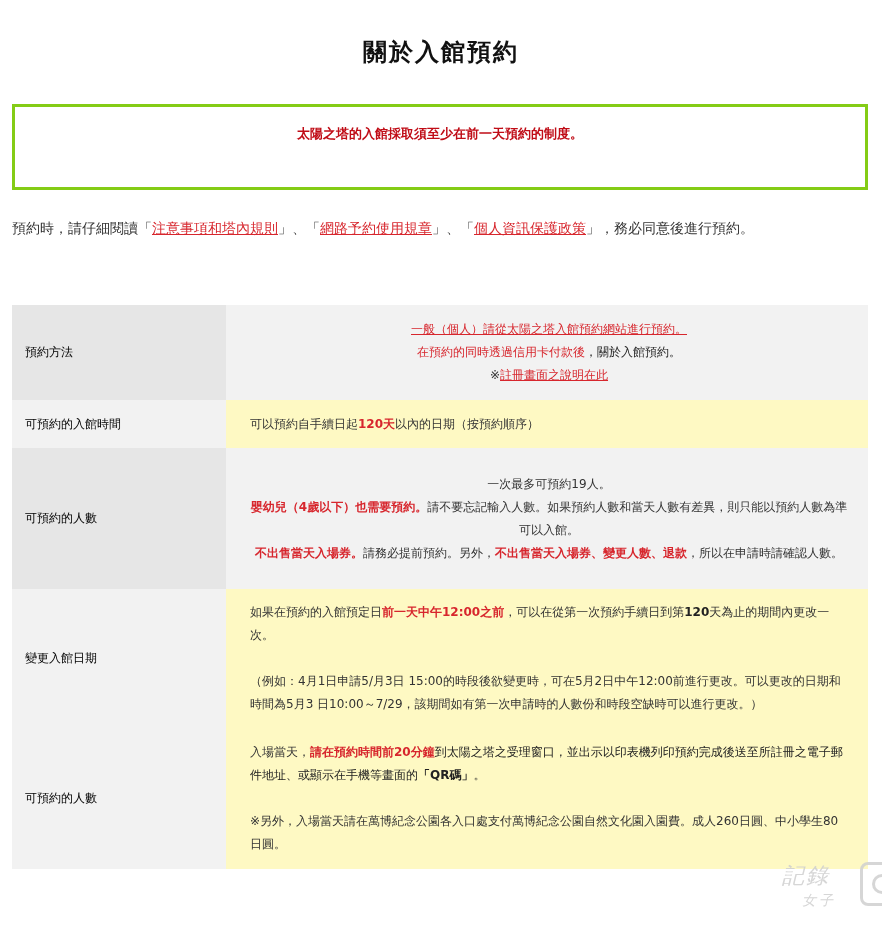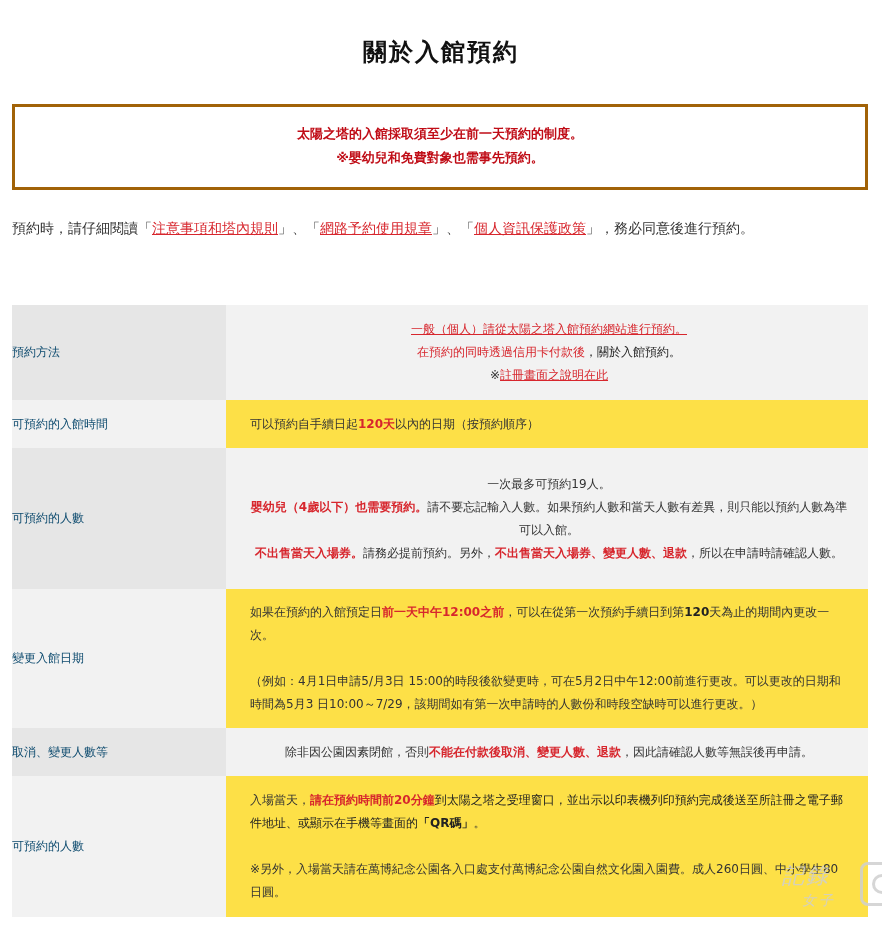--- a/index.html
+++ b/index.html
@@ -8,49 +8,49 @@
     font-family: "DejaVu Sans", "Liberation Sans", sans-serif;
     color: #333333;
   }
   .page-title {
     position: absolute; left: 0; top: 12px; width: 882px;
     text-align: center; font-size: 24px; font-weight: bold; color: #111111;
     letter-spacing: 2px; line-height: 48px;
   }
   .notice-box {
     position: absolute; left: 12px; top: 104px; width: 850px; height: 80px;
-    border: 3px solid #a16207; background: #ffffff;
+    border: 3px solid #84cc16; background: #ffffff;
     text-align: center; color: #c00d17; font-size: 13px; font-weight: bold;
   }
   .notice-box .line { display: block; line-height: 24px; }
   .notice-box .line:first-child { margin-top: 15px; }
   .intro {
     position: absolute; left: 12px; top: 218px; font-size: 14px; color: #333;
     line-height: 20px; white-space: nowrap;
   }
   .intro a, .content a { color: #d7262d; text-decoration: underline; }
   .red { color: #d7262d; }
   .bold { font-weight: bold; }
   .dark { color: #222; }
 
   .info-table {
     position: absolute; left: 12px; top: 305px; width: 856px;
     border-collapse: collapse; font-size: 12px;
   }
   .info-table td { vertical-align: middle; padding: 0; }
   .info-table .label {
-    width: 214px; box-sizing: border-box; color: #0c4a6e; margin-top: 11px;
+    width: 214px; padding-left: 13px; box-sizing: border-box; color: #000000; margin-top: 11px;
   }
   .info-table .content {
     padding: 12px 20px 12px 24px; line-height: 23px; color: #333;
   }
   .row-a .label { background: #e6e6e6; }
   .row-a .content { background: #f2f2f2; text-align: center; }
   .row-b .label { background: #f2f2f2; }
-  .row-b .content { background: #fde047; }
+  .row-b .content { background: #fef9c3; }
   .gap { display: block; height: 23px; }
 
   .watermark {
     position: absolute; left: 774px; top: 862px; width: 132px; height: 56px;
     color: #cfcfcf; font-size: 22px; line-height: 24px; opacity: 0.85; font-style: italic;
   }
   .watermark .wm-text { position: absolute; left: 8px; top: 2px; letter-spacing: 2px; }
   .watermark .wm-text2 { position: absolute; left: 28px; top: 26px; font-size: 14px; letter-spacing: 3px; }
   .watermark .cam {
     position: absolute; right: 2px; top: 0px; width: 44px; height: 44px;
@@ -61,21 +61,20 @@
     border: 3px solid #d0d0d0; border-radius: 50%; box-sizing: border-box;
   }
 </style>
 </head>
 <body>
 
 <h1 class="page-title">關於入館預約</h1>
 
 <div class="notice-box">
   <span class="line">太陽之塔的入館採取須至少在前一天預約的制度。</span>
-  <span class="line">※嬰幼兒和免費對象也需事先預約。</span>
 </div>
 
 <div class="intro"><span>預約時，請仔細閱讀「</span><a href="#">注意事項和塔內規則</a><span>」、「</span><a href="#">網路予約使用規章</a><span>」、「</span><a href="#">個人資訊保護政策</a><span>」，務必同意後進行預約。</span></div>
 
 <table class="info-table">
   <tbody>
       <tr class="row-a" style="height:95px">
     <td class="label">預約方法</td>
     <td class="content">
       <a href="#">一般（個人）請從太陽之塔入館預約網站進行預約。</a><br>
@@ -98,26 +97,20 @@
     </td>
   </tr>
   <tr class="row-b" style="height:138px">
     <td class="label">變更入館日期</td>
     <td class="content">
       <span>如果在預約的入館預定日</span><span class="red bold">前一天中午12:00之前</span><span>，可以在從第一次預約手續日到第</span><span class="bold dark">120</span><span>天為止的期間內更改一次。</span>
       <span class="gap"></span>
       <span>（例如：4月1日申請5/月3日 15:00的時段後欲變更時，可在5月2日中午12:00前進行更改。可以更改的日期和時間為5月3 日10:00～7/29，該期間如有第一次申請時的人數份和時段空缺時可以進行更改。）</span>
     </td>
   </tr>
-  <tr class="row-a" style="height:48px">
-    <td class="label">取消、變更人數等</td>
-    <td class="content">
-      <span>除非因公園因素閉館，否則</span><span class="red bold">不能在付款後取消、變更人數、退款</span><span>，因此請確認人數等無誤後再申請。</span>
-    </td>
-  </tr>
   <tr class="row-b" style="height:141px">
     <td class="label row-last-label">可預約的人數</td>
     <td class="content">
       <span>入場當天，</span><span class="red bold">請在預約時間前20分鐘</span><span class="dark">到太陽之塔之受理窗口，並出示以印表機列印預約完成後送至所註冊之電子郵件地址、或顯示在手機等畫面的</span><span class="bold dark">「QR碼」</span><span>。</span>
       <span class="gap"></span>
       <span>※另外，入場當天請在萬博紀念公園各入口處支付萬博紀念公園自然文化園入園費。成人260日圓、中小學生80日圓。</span>
     </td>
   </tr>
 </tbody>
   </table>

